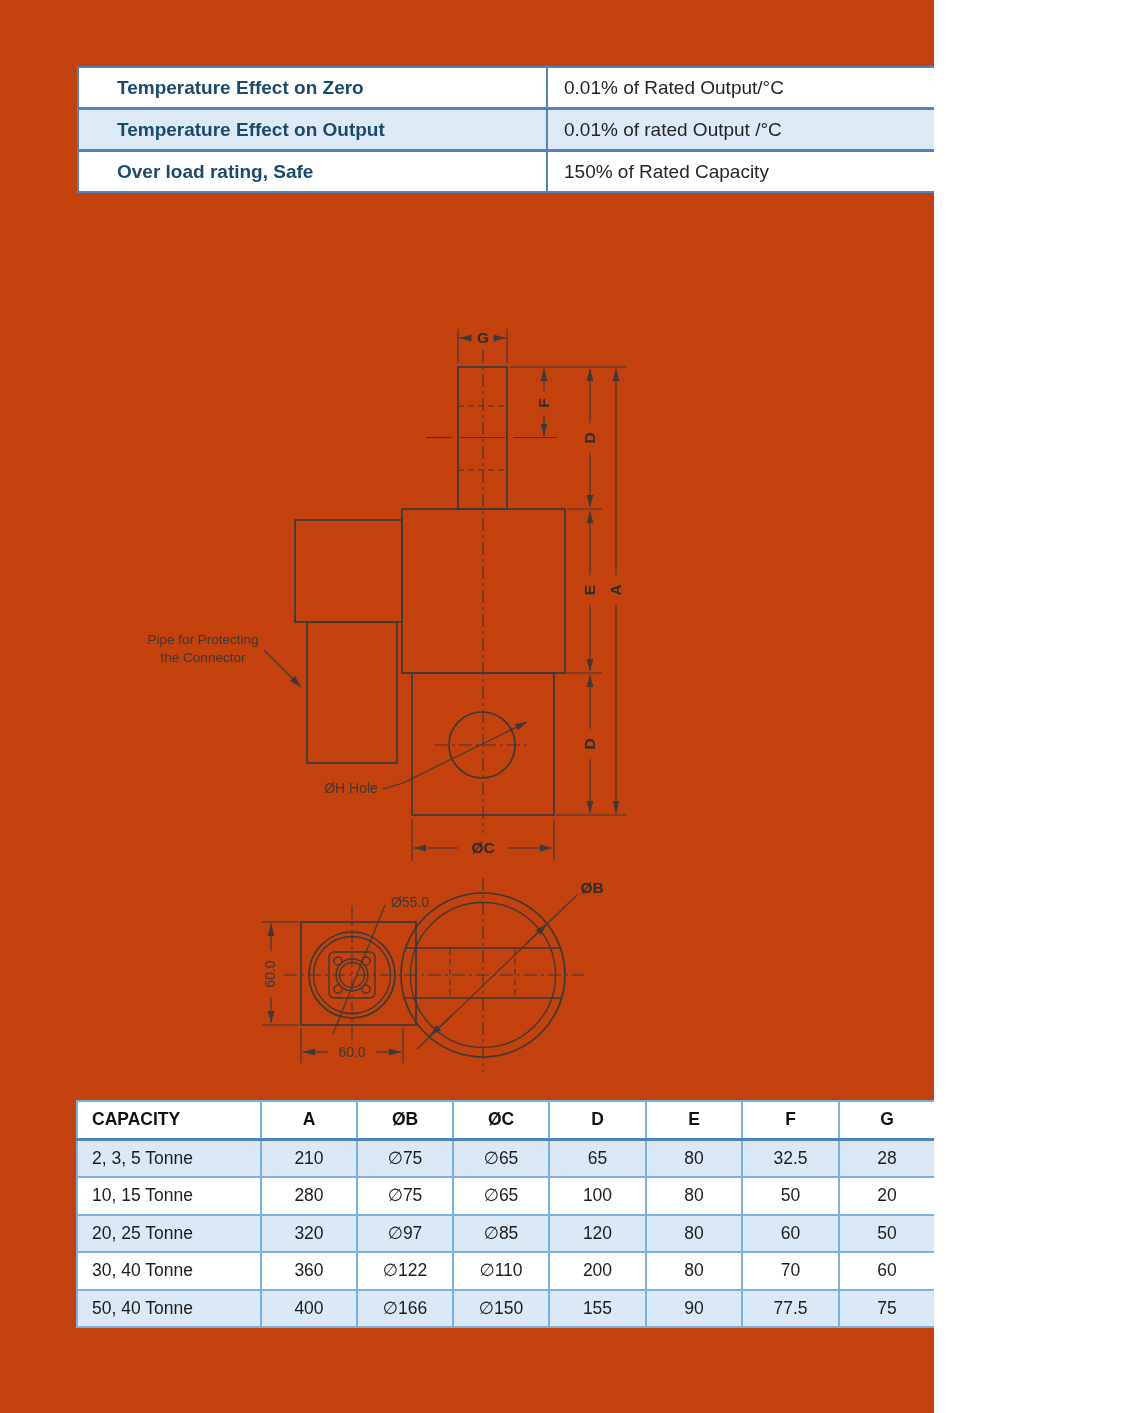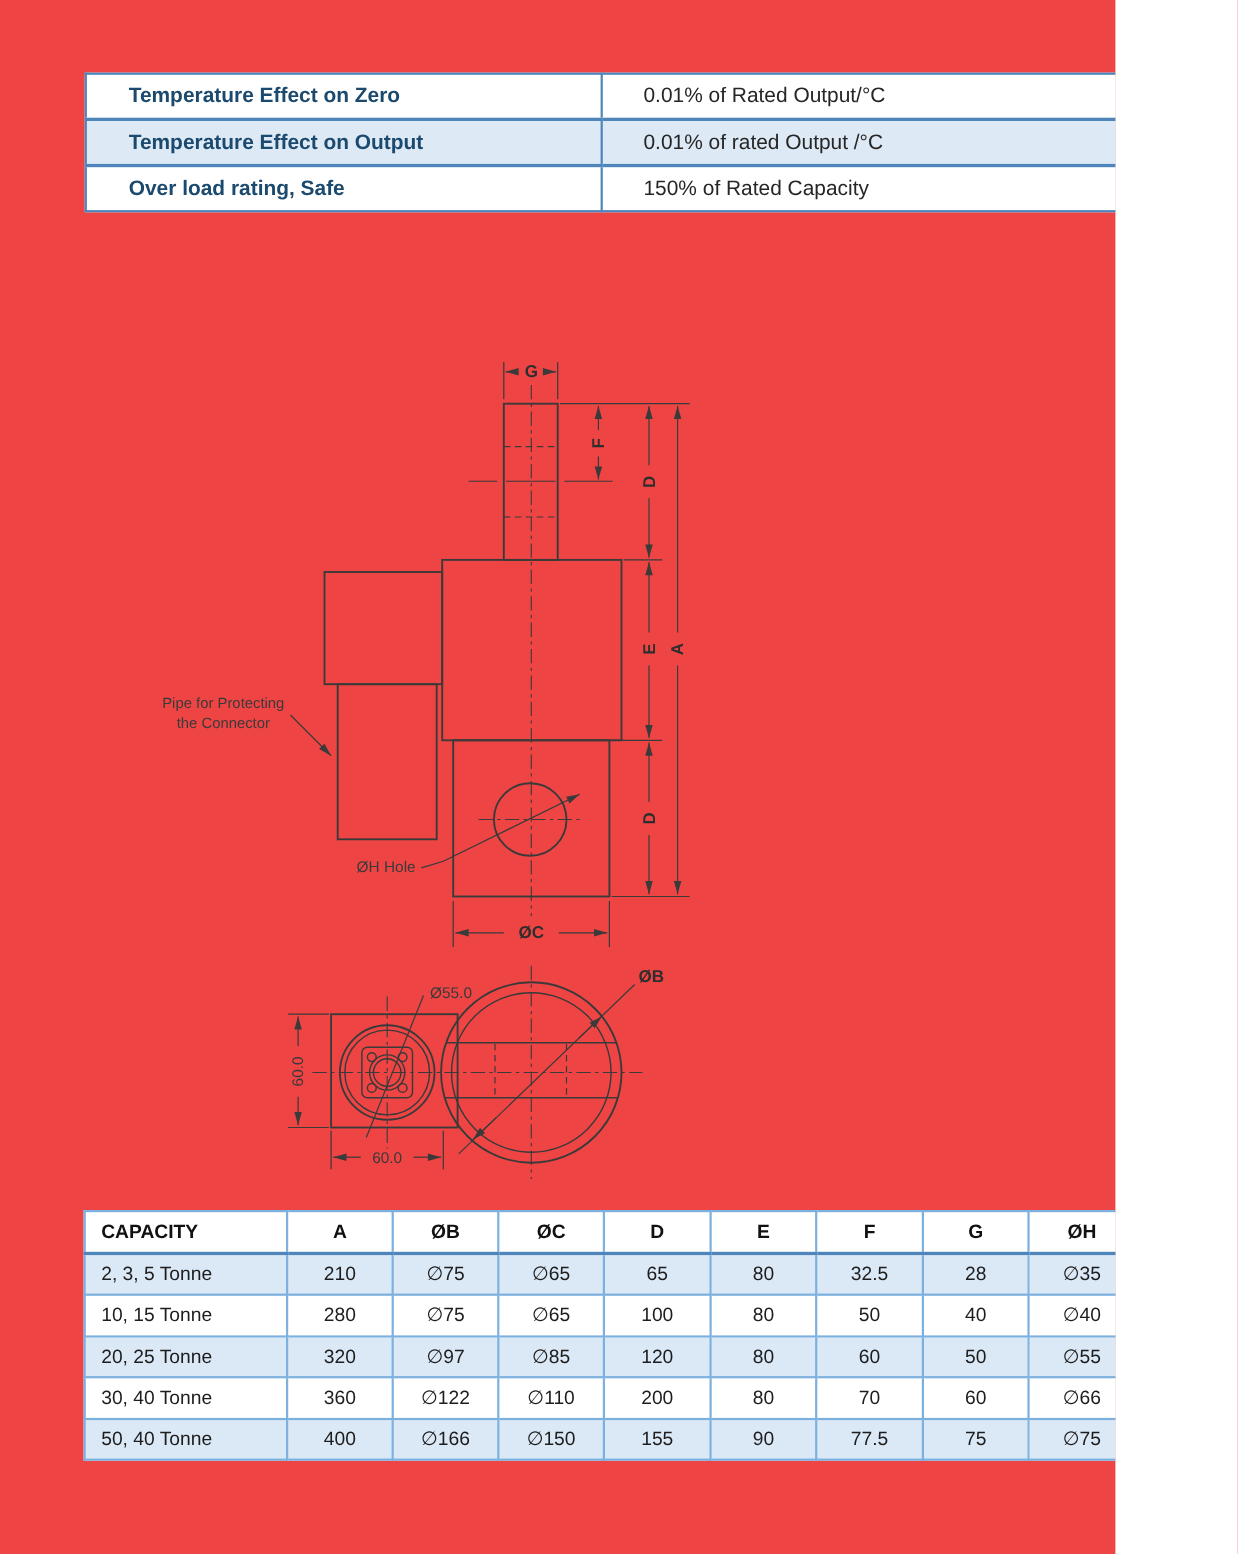--- a/index.html
+++ b/index.html
@@ -1,25 +1,25 @@
 <!DOCTYPE html>
 <html><head>
 <meta charset="utf-8">
 <style>
   html,body{margin:0;padding:0;background:#ffffff;}
   body{width:1125px;height:1413px;font-family:"Liberation Sans",sans-serif;}
-  .page{position:relative;width:1014px;height:1413px;background:#ef4444;overflow:hidden;}
+  .page{position:relative;width:934px;height:1413px;background:#c2410c;overflow:hidden;}
 
   
   .spec-table{position:absolute;left:77px;top:66px;width:972px;border-collapse:collapse;background:#fff;}
   .spec-table td{border:2.2px solid #4e86bb;border-top-width:3px;border-bottom-width:3px;height:37px;font-size:19px;vertical-align:middle;background:#fff;}
   .spec-table tr:first-child td{border-top-width:2.2px;}
   .spec-table tr:last-child td{border-bottom-width:2.2px;}
   .spec-table td.lab{width:428px;color:#1b4a6e;font-weight:600;padding-left:38px;}
-  .spec-table td.val{color:#262626;font-weight:400;padding-left:37px;}
+  .spec-table td.val{color:#262626;font-weight:400;padding-left:16px;}
   .spec-table tr.alt td{background:#dde9f5;}
 
   
   .drawing{position:absolute;left:0;top:300px;width:1125px;height:810px;}
   .ol{fill:none;stroke:#3a3a3a;stroke-width:1.7;}
   .ol2{fill:none;stroke:#3a3a3a;stroke-width:1.3;}
   .dim{fill:none;stroke:#3a3a3a;stroke-width:1.1;}
   .cl{fill:none;stroke:#3a3a3a;stroke-width:1;stroke-dasharray:13 4 3 4;}
   .hid{fill:none;stroke:#3a3a3a;stroke-width:1.1;stroke-dasharray:6 4;}
   text.dl{font-family:"Liberation Sans",sans-serif;font-size:15.5px;font-weight:bold;fill:#2e2e2e;}
@@ -215,21 +215,21 @@
         <td>∅35</td>
       </tr>
       <tr>
         <td class="cap">10, 15 Tonne</td>
         <td>280</td>
         <td>∅75</td>
         <td>∅65</td>
         <td>100</td>
         <td>80</td>
         <td>50</td>
-        <td>40</td>
+        <td>20</td>
         <td>∅40</td>
       </tr>
       <tr class="alt">
         <td class="cap">20, 25 Tonne</td>
         <td>320</td>
         <td>∅97</td>
         <td>∅85</td>
         <td>120</td>
         <td>80</td>
         <td>60</td>

